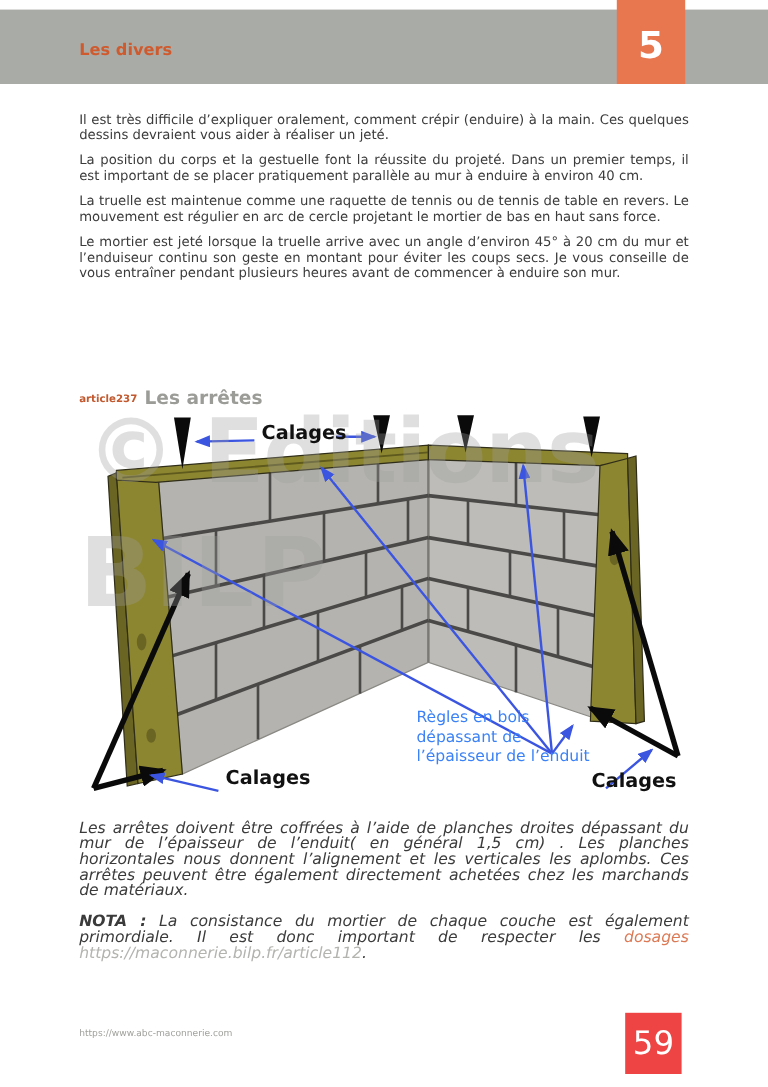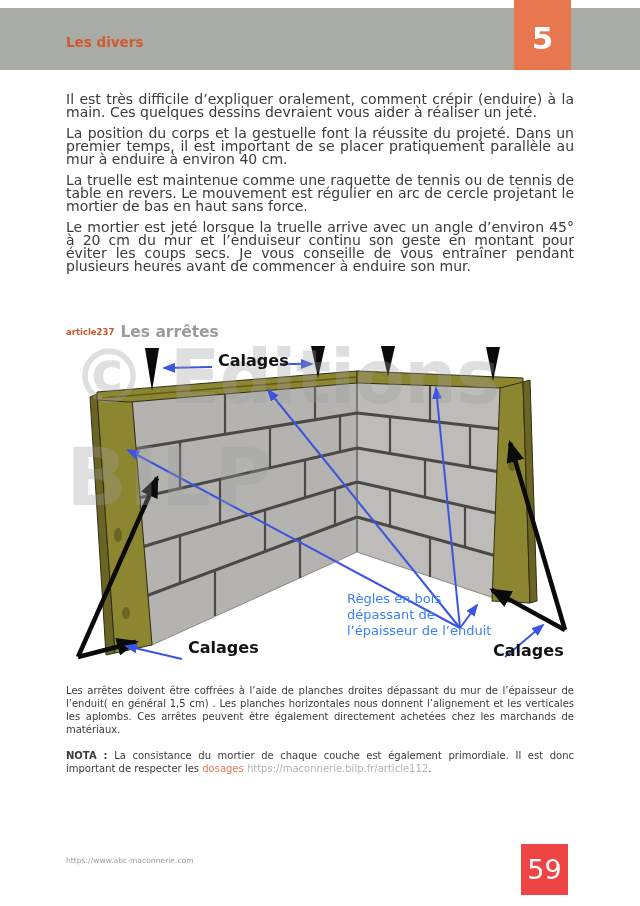--- a/index.html
+++ b/index.html
@@ -8,39 +8,39 @@
   .abs{position:absolute;}
 
   
   .header-bar{left:0;top:8px;width:640px;height:62px;background:#a9aba6;}
   .header-title{left:66px;top:34px;font-size:13.5px;font-weight:bold;color:#cf5a2e;}
   .chapter-box{left:514px;top:0;width:57px;height:70px;background:#e8764f;
                display:flex;align-items:center;justify-content:center;}
   .chapter-num{color:#ffffff;font-size:31px;font-weight:bold;padding-top:6px;}
 
   
-  .bodytext{left:66px;top:93px;width:508px;font-size:14px;line-height:13px;text-align:justify;}
+  .bodytext{left:66px;top:93px;width:508px;font-size:11px;line-height:13px;text-align:justify;}
   .bodytext p{margin:0 0 8px 0;}
   .section-head{left:66px;top:322px;width:508px;}
   .article-ref{color:#c2592f;font-weight:bold;font-size:8.5px;vertical-align:2px;}
   .section-title{color:#9b9b97;font-weight:bold;font-size:15.5px;margin-left:6px;}
 
   
   .figure{left:60px;top:345px;width:520px;height:330px;}
   .watermark{color:#9e9e9e;opacity:.32;font-weight:bold;line-height:1;white-space:nowrap;pointer-events:none;}
   .wm1{left:72px;top:340px;font-size:74px;letter-spacing:-1px;}
   .wm2{left:66px;top:438px;font-size:80px;letter-spacing:2px;}
   .fig-label{font-weight:bold;font-size:16px;color:#111;white-space:nowrap;text-align:center;}
   .lbl-calages-top{left:218px;top:351px;}
   .lbl-calages-bl{left:188px;top:638px;}
   .lbl-calages-br{left:493px;top:641px;}
   .lbl-regles{left:315px;top:591px;font-weight:normal;font-size:13px;line-height:16px;color:#3b82f6;margin-left:32px;}
 
   
-  .bodytext2{left:66px;top:684px;width:508px;font-size:10px;line-height:13px;text-align:justify;}
+  .bodytext2{left:66px;top:684px;width:508px;font-size:13px;line-height:13px;text-align:justify;font-style:italic;}
   .bodytext2 p{margin:0 0 13px 0;}
   .nota-label{font-weight:bold;}
   .link-orange{color:#dc7a55;}
   .link-gray{color:#b3b3af;}
 
   
   .footer-text{left:66px;top:855px;width:420px;font-size:7.6px;line-height:11px;color:#a0a09c;}
   .footer-bold{font-weight:bold;}
   .page-box{left:521px;top:844px;width:47px;height:51px;background:#ef4444;
             display:flex;align-items:center;justify-content:center;}

